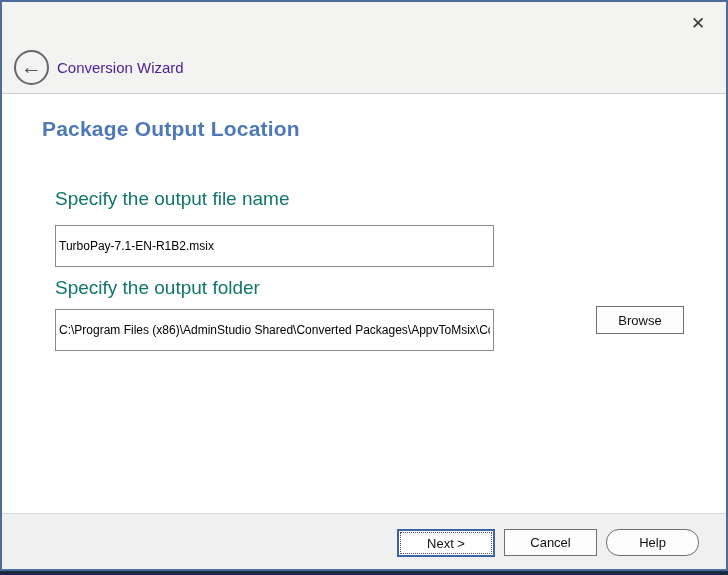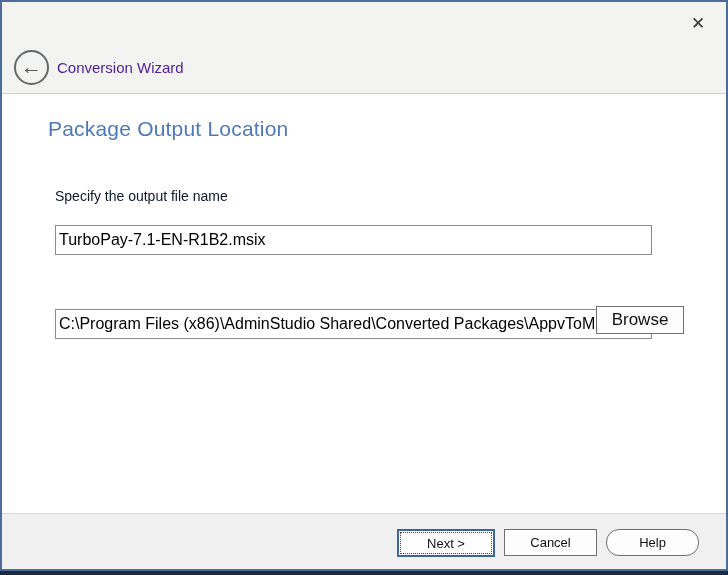--- a/index.html
+++ b/index.html
@@ -23,37 +23,37 @@
     border:2px solid #63676c; border-radius:50%;
     display:flex; align-items:center; justify-content:center;
     background:transparent; cursor:pointer;
   }
   .back-glyph { font-size:21px; line-height:1; color:#55585c; font-weight:bold; margin-top:-2px; }
   .wizard-title {
     position:absolute; top:57px; left:55px; font-size:15px; color:#4c1d95;
   }
   .main { position:absolute; top:93px; left:0; right:0; bottom:58px; background:#ffffff; }
   .page-heading {
-    position:absolute; top:22px; left:46px; font-size:21px; font-weight:400;
+    position:absolute; top:22px; left:40px; font-size:21px; font-weight:700;
     color:#4e79b8; letter-spacing:0.2px;
   }
-  .field-label { position:absolute; left:53px; font-size:14px; color:#0f172a; }
+  .field-label { position:absolute; left:53px; font-size:19px; color:#0f766e; }
   .label-filename { top:93px; }
   .label-folder { top:182px; }
   .text-input {
-    position:absolute; left:53px; width:597px; height:23px;
+    position:absolute; left:53px; width:439px; height:23px;
     border:1px solid #8a8a8a; background:#ffffff; font-family:"Liberation Sans", sans-serif;
-    font-size:16px; color:#000000; padding:14px 3px; white-space:nowrap; overflow:hidden;
+    font-size:12px; color:#000000; padding:20px 3px; white-space:nowrap; overflow:hidden;
   }
   .input-filename { top:130px; }
   .input-folder { top:214px; }
   .browse-btn {
     position:absolute; left:594px; top:211px; width:88px; height:28px;
     background:#fdfdfd; border:1px solid #707070; font-family:"Liberation Sans", sans-serif;
-    font-size:17px; color:#101010; cursor:pointer;
+    font-size:13px; color:#101010; cursor:pointer;
   }
   .footer {
     position:absolute; left:0; right:0; bottom:0; height:56px;
     background:#f0f0f0; border-top:1px solid #d9d9d9;
   }
   .btn {
     position:absolute; top:15px; height:27px; background:#fdfdfd;
     border:1px solid #707070; font-family:"Liberation Sans", sans-serif;
     font-size:13px; color:#101010; cursor:pointer;
   }
@@ -80,20 +80,21 @@
       </button>
       <div class="wizard-title">Conversion Wizard</div>
     </div>
 
     <div class="main">
       <div class="page-heading">Package Output Location</div>
 
       <div class="field-label label-filename">Specify the output file name</div>
       <input class="text-input input-filename" type="text" value="TurboPay-7.1-EN-R1B2.msix" style="">
 
+      <div class="field-label label-folder">Specify the output folder</div>
       <input class="text-input input-folder" type="text" value="C:\Program Files (x86)\AdminStudio Shared\Converted Packages\AppvToMsix\Consolida" style="">
       <button class="browse-btn">Browse</button>
     </div>
 
     <div class="footer">
       <button class="btn btn-next">Next &gt;</button>
       <button class="btn btn-cancel">Cancel</button>
       <button class="btn btn-help">Help</button>
     </div>
 

